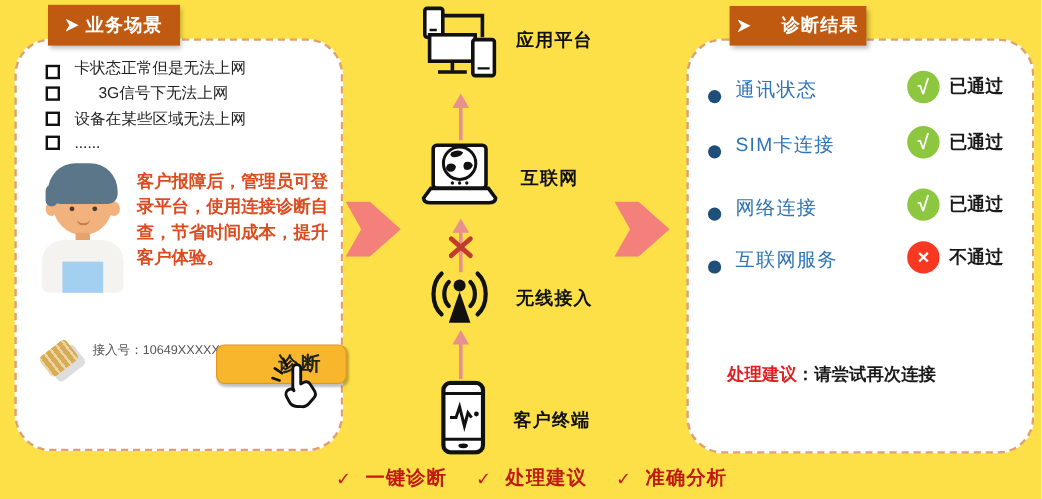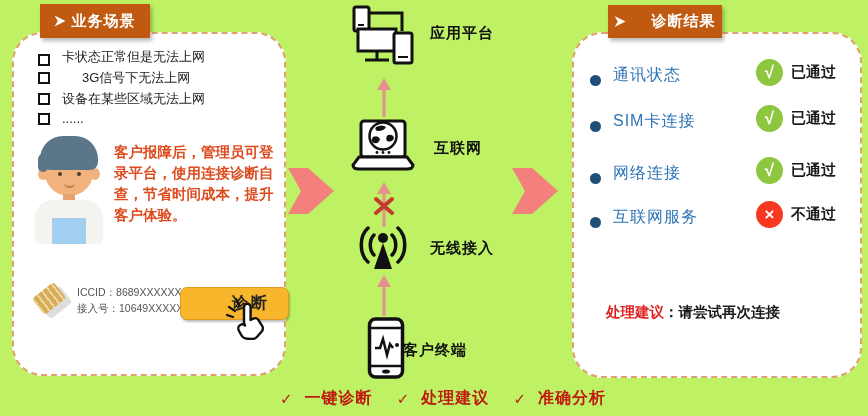--- a/index.html
+++ b/index.html
@@ -1,16 +1,16 @@
 <!DOCTYPE html>
 <html><head>
 <meta charset="utf-8">
 <style>
   html,body{margin:0;padding:0;background:#fff;}
-  .canvas{position:relative;width:868px;height:416px;background:#bef264;overflow:hidden;
+  .canvas{position:relative;width:868px;height:416px;background:#fde047;overflow:hidden;
           font-family:"Liberation Sans","DejaVu Sans",sans-serif;}
 
   
   .panel{position:absolute;border:2px dashed #DFA26C;border-radius:30px;background:#fff;}
   .panel-left{left:12px;top:32px;width:270px;height:340px;}
   .panel-right{left:572px;top:32px;width:286px;height:342px;}
 
   .panel-header{position:absolute;background:#C05A11;color:#fff;font-weight:bold;font-size:15px;
                 display:flex;align-items:center;justify-content:center;gap:6px;z-index:3;
                 box-shadow:2px 3px 4px rgba(0,0,0,.28);letter-spacing:1px;}
@@ -121,21 +121,20 @@
     <span class="av-neck"></span>
     <div class="av-body"></div>
     <div class="av-shirt"></div>
   </div>
 
   <div class="desc">客户报障后，管理员可登录平台，使用连接诊断自查，节省时间成本，提升客户体验。</div>
 
   <span class="sim-shadow"></span>
   <span class="sim-card"></span>
   <div class="sim-text">
-    <div>ICCID：8689XXXXXX</div>
     <div>接入号：10649XXXXX</div>
   </div>
 
   <div class="diag-btn">诊断</div>
   <svg class="hand" width="42" height="46" viewBox="0 0 42 46">
     <path d="M9 14 L3 10 M13 8 L10 2 M7 20 L1 18" stroke="#111" stroke-width="2.2" stroke-linecap="round"></path>
     <path d="M18 26 V10 a3.3 3.3 0 0 1 6.6 0 v13 l2.8 -1.4 c1.8 -.9 4 -.3 5 1.4 l3.6 5.6 c1.2 1.9 1 4.4 -.5 6.1 l-4.4 5 c-1.3 1.5 -3.2 2.3 -5.2 2.2 l-4.6 -.2 c-2.6 -.1 -5 -1.6 -6.2 -3.9 l-2.3 -4.3 c-1.1 -2.1 -.3 -4.7 1.8 -5.8 1.4 -.7 3.4 -.3 4.4 .9 z" fill="#fff" stroke="#111" stroke-width="2.4" stroke-linejoin="round"></path>
   </svg>
 
   <svg class="big-chevron" style="left:288px;top:168px;" width="46" height="46" viewBox="0 0 46 46">
@@ -198,21 +197,21 @@
   </svg>
 
   <svg class="flow-icon" style="left:367px;top:317px;" width="38" height="62" viewBox="0 0 38 62">
     <rect x="2.5" y="2" width="33" height="58" rx="6" fill="#fff" stroke="#111" stroke-width="3.5"></rect>
     <line x1="3" y1="11" x2="35" y2="11" stroke="#111" stroke-width="2.5"></line>
     <line x1="3" y1="49" x2="35" y2="49" stroke="#111" stroke-width="2.5"></line>
     <polyline points="8,31 13,31 16,22 20,38 23,27 26,31" fill="none" stroke="#111" stroke-width="2.5"></polyline>
     <circle cx="30" cy="28" r="2" fill="#111"></circle>
     <ellipse cx="19" cy="54.5" rx="4" ry="2" fill="#111"></ellipse>
   </svg>
-  <span class="flow-label" style="left:403px;top:341px;">客户终端</span>
+  <span class="flow-label" style="left:428px;top:341px;">客户终端</span>
 
   <div class="panel panel-right"></div>
   <div class="panel-header hdr-right">
     <span class="hdr-arrow"></span>
     <span>诊断结果</span>
   </div>
 
   <div class="result-row" style="top:58px;">
     <span class="dot"></span>
     <span class="result-label">通讯状态</span>

